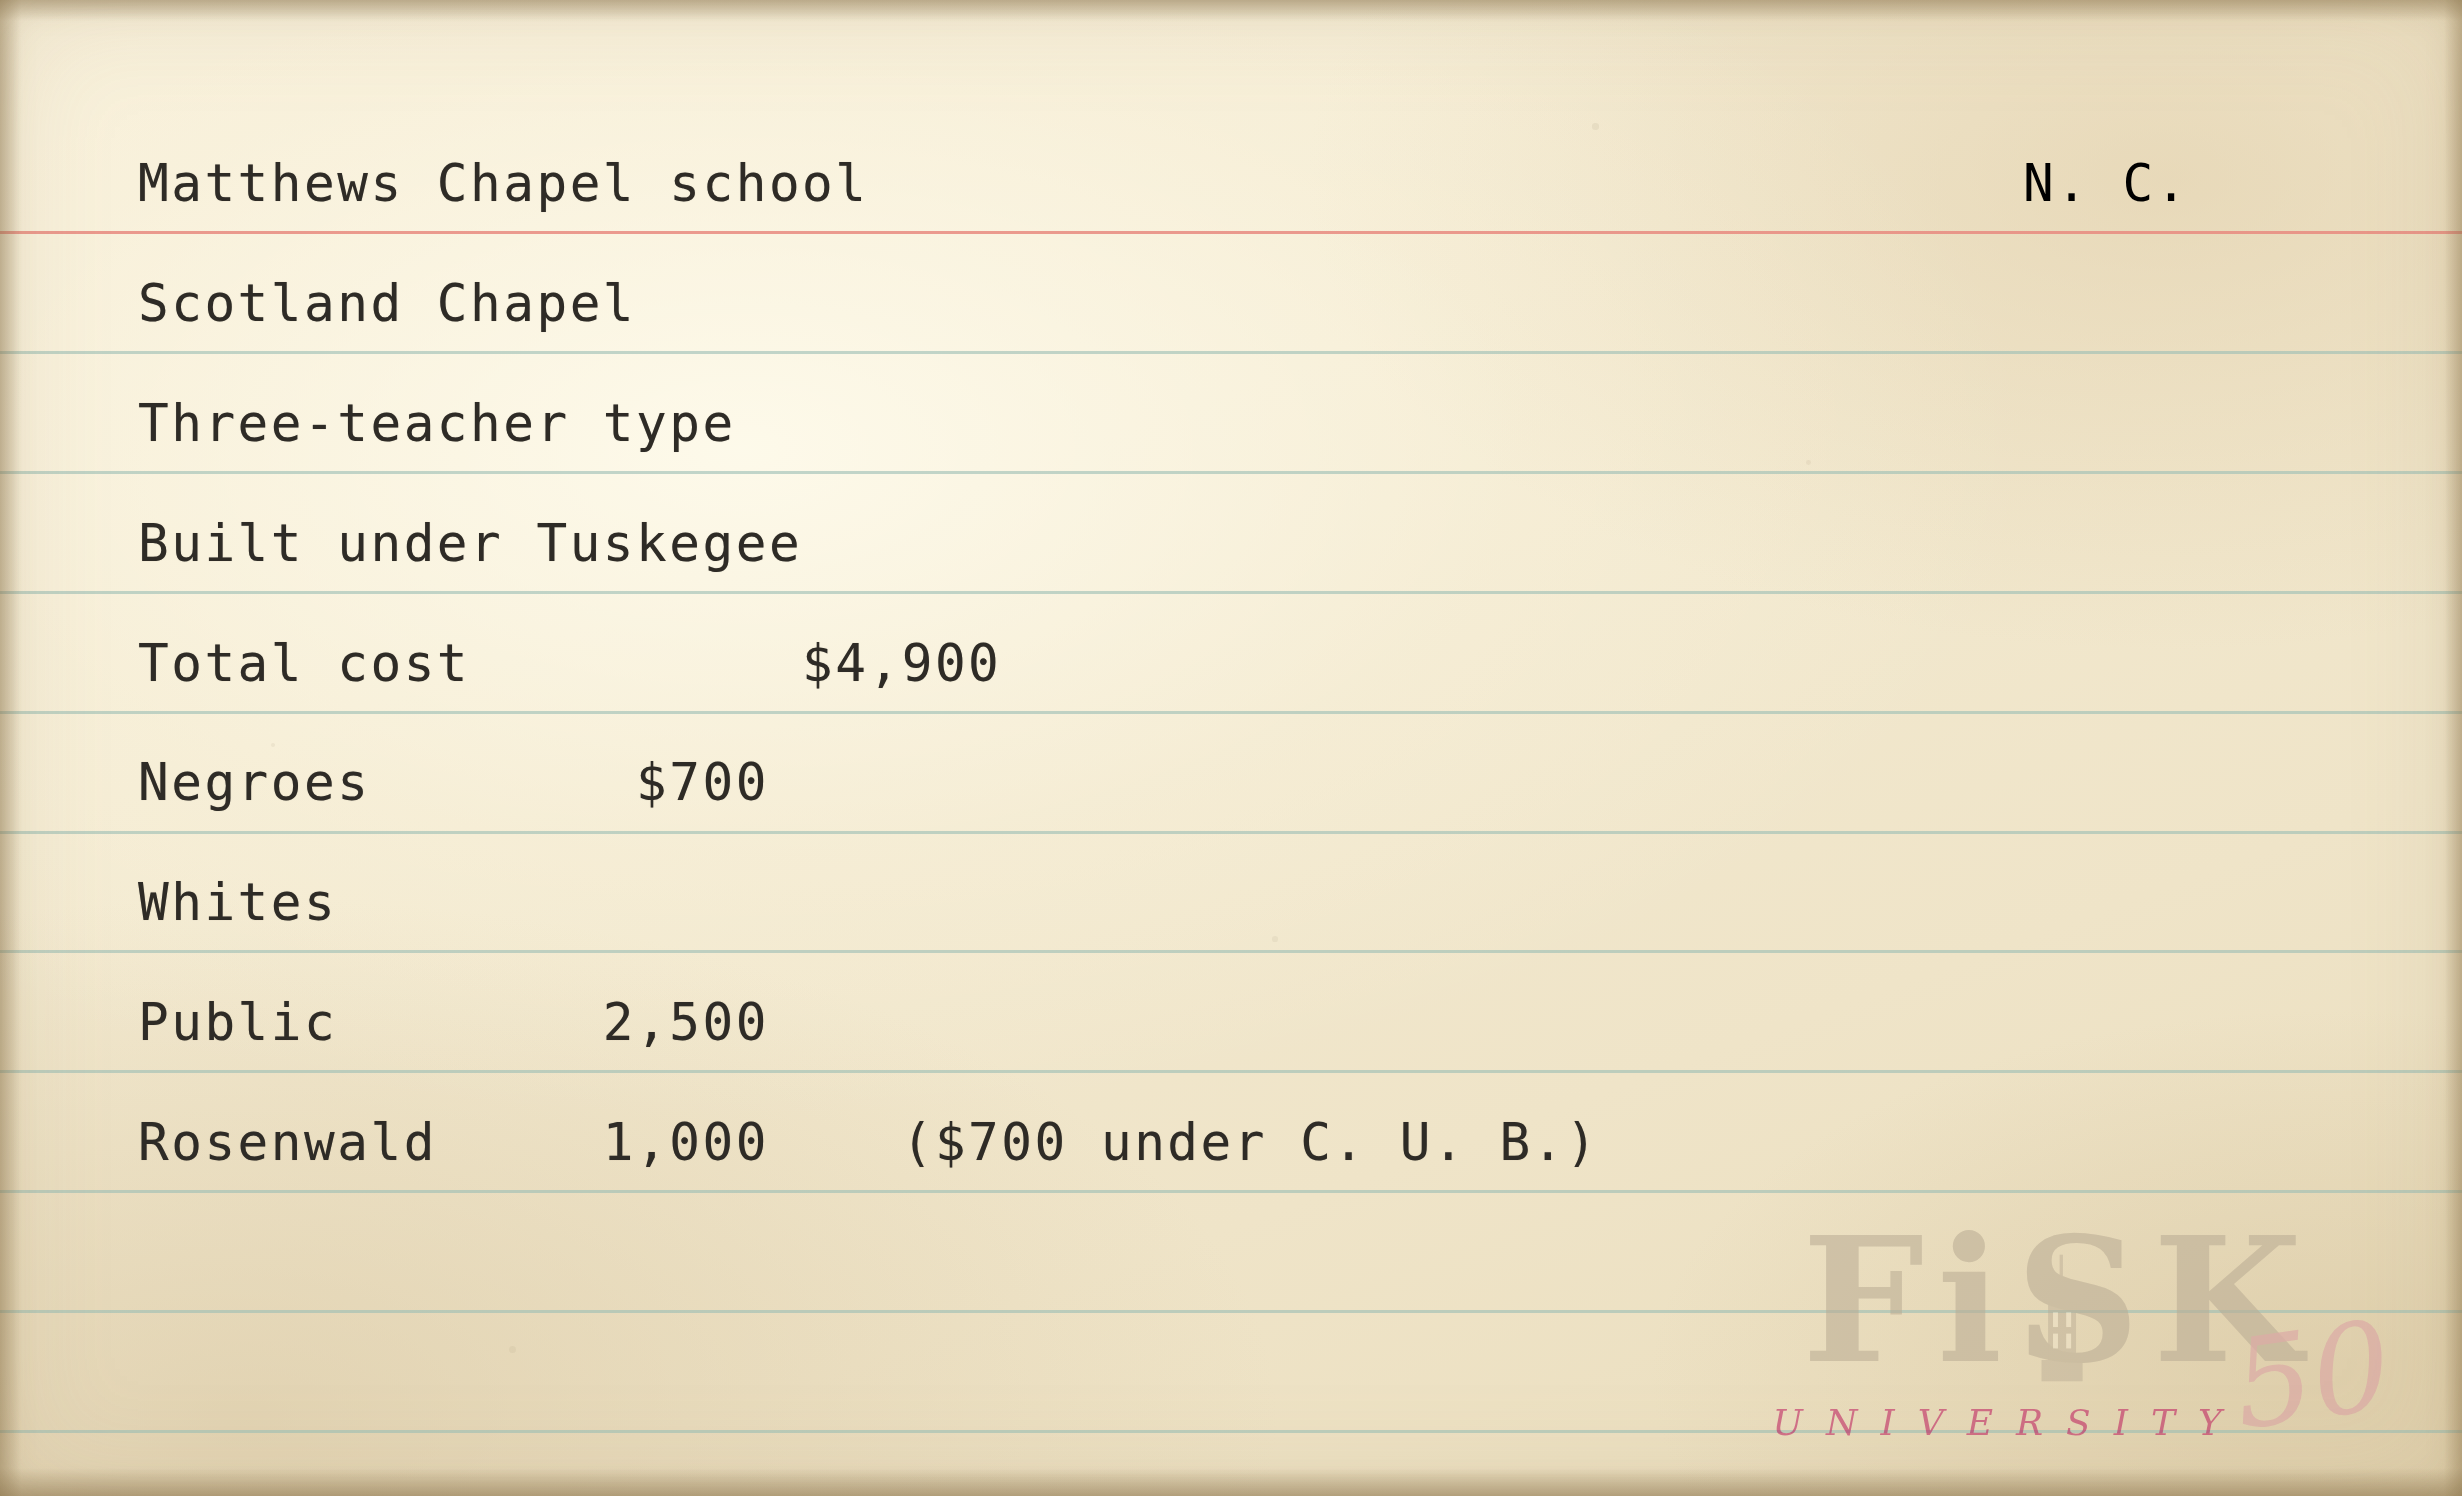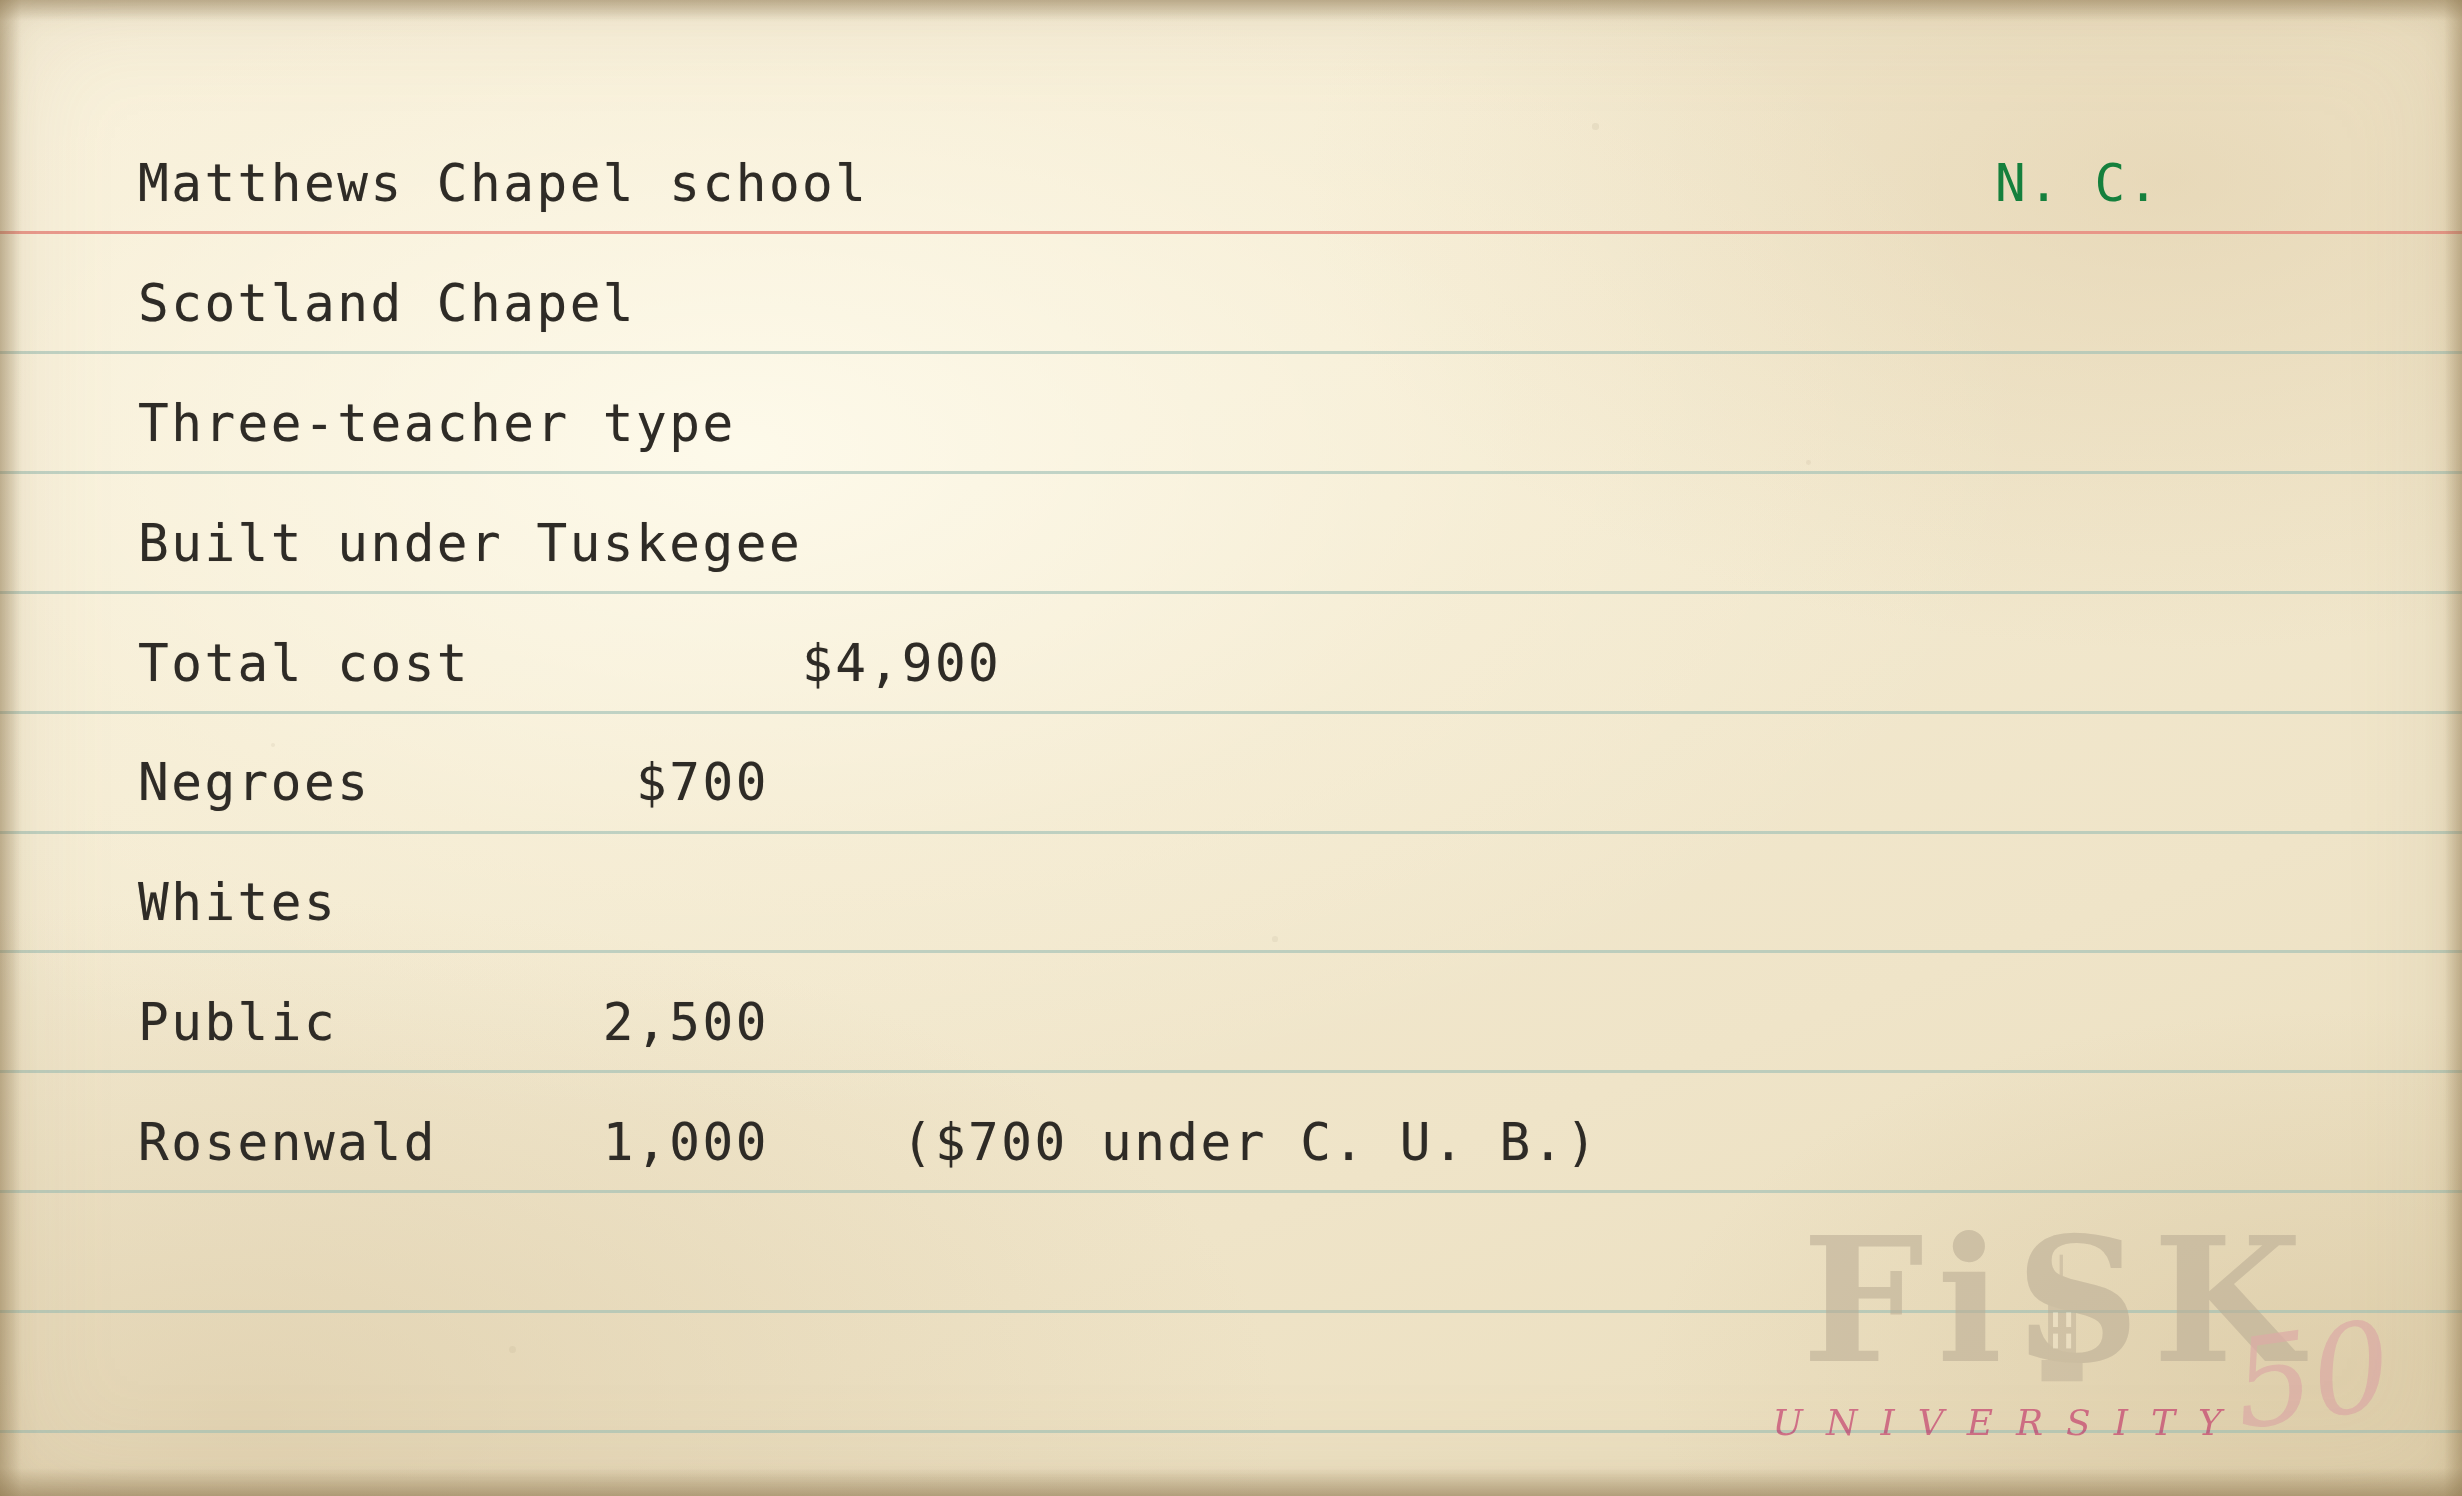--- a/index.html
+++ b/index.html
@@ -79,24 +79,25 @@
     letter-spacing: 2.5px;
     font-family: "DejaVu Sans Mono", monospace;
     text-shadow: 0 0 0.8px rgba(40,36,30,0.35);
     text-align: right;
   }
 
   
   .state {
     position: absolute;
     white-space: pre;
-    color: #15803d;
+    color: #000000;
     font-size: 51px;
     letter-spacing: 2.5px;
     font-family: "DejaVu Sans Mono", monospace;
+    margin-left: 28px;
   }
 
   
   .watermark {
     position: absolute;
     right: 23px;
     bottom: 18px;
     width: 673px;
     height: 263px;
     opacity: 0.55;

